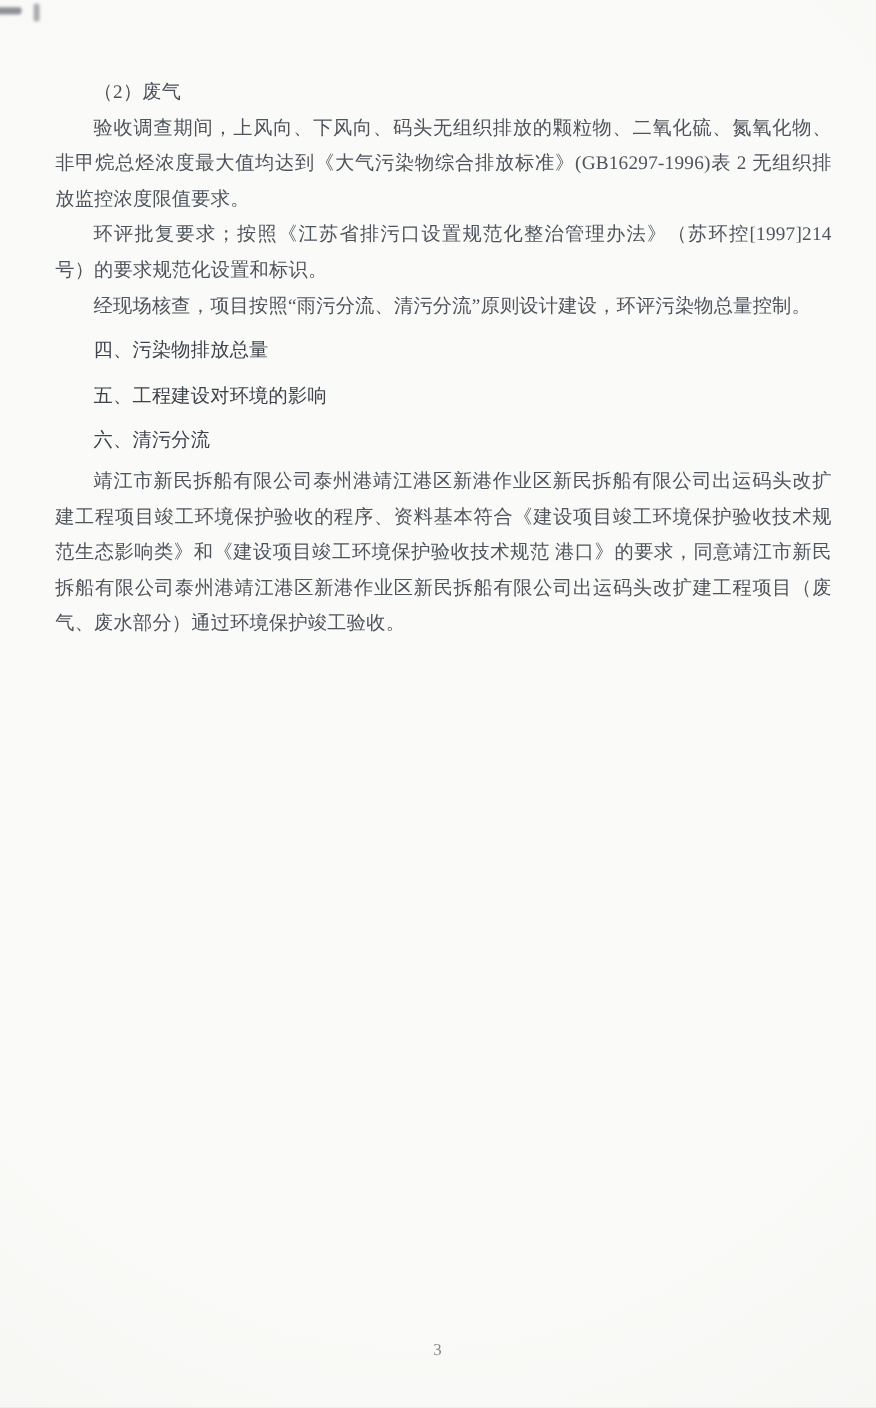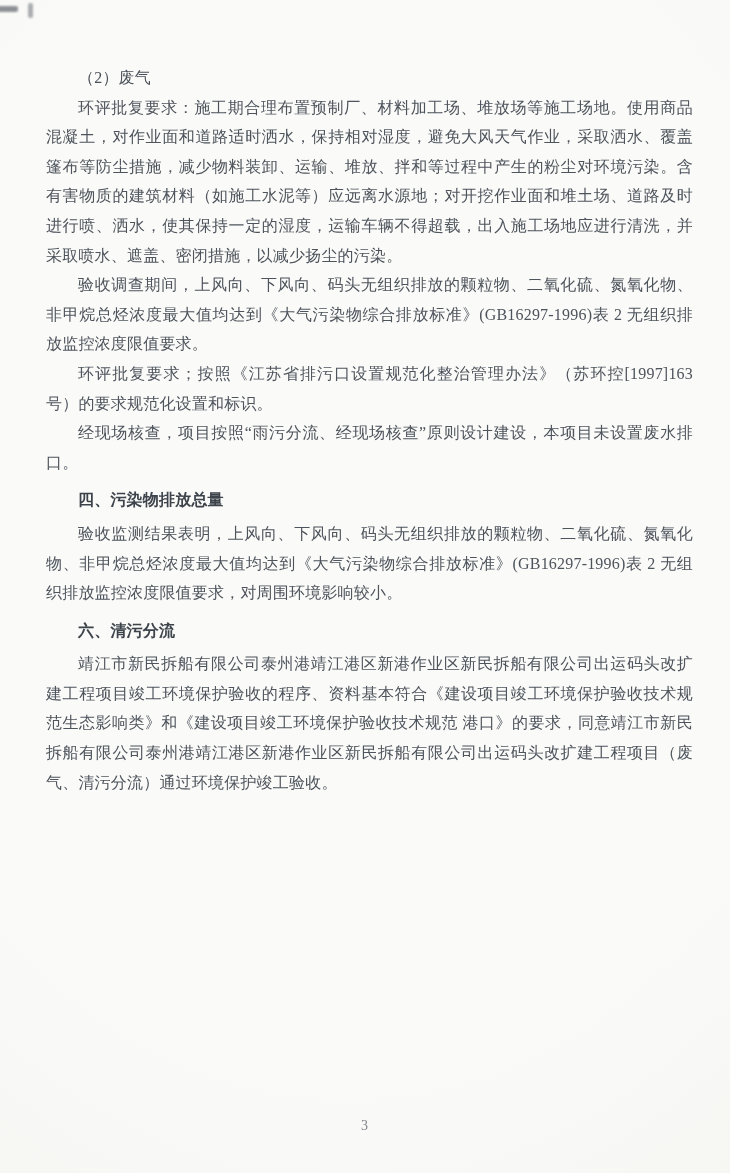--- a/index.html
+++ b/index.html
@@ -35,21 +35,21 @@
   }
   .content p {
     margin: 0;
     font-size: 16px;
     line-height: 29.6px;
     text-indent: 2em;
     text-align: justify;
     letter-spacing: 0.2px;
   }
   .content p.heading {
-    font-weight: bold;
+    font-weight: normal;
     color: #3d434b;
     margin: 8px 0 4px 0;
   }
   .content p.sub {
     color: #4a5058;
   }
   .page-number {
     position: absolute;
     left: 0;
     right: 0;
@@ -63,25 +63,24 @@
 </head>
 <body>
 
 <div class="page">
 
   <div class="artifact a1"></div>
   <div class="artifact a2"></div>
 
   <main class="content">
     <p class="sub">（2）废气</p>
-    <p class="body">环评批复要求：施工期合理布置预制厂、材料加工场、堆放场等施工场地。使用商品混凝土，对作业面和道路适时洒水，保持相对湿度，避免大风天气作业，采取洒水、覆盖篷布等防尘措施，减少物料装卸、运输、堆放、拌和等过程中产生的粉尘对环境污染。含有害物质的建筑材料（如施工水泥等）应远离水源地；对开挖作业面和堆土场、道路及时进行喷、洒水，使其保持一定的湿度，运输车辆不得超载，出入施工场地应进行清洗，并采取喷水、遮盖、密闭措施，以减少扬尘的污染。</p>
     <p class="body">验收调查期间，上风向、下风向、码头无组织排放的颗粒物、二氧化硫、氮氧化物、非甲烷总烃浓度最大值均达到《大气污染物综合排放标准》(GB16297-1996)表 2 无组织排放监控浓度限值要求。</p>
-    <p class="body">环评批复要求；按照《江苏省排污口设置规范化整治管理办法》（苏环控[1997]163 号）的要求规范化设置和标识。</p>
-    <p class="body">经现场核查，项目按照“雨污分流、经现场核查”原则设计建设，本项目未设置废水排口。</p>
+    <p class="body">环评批复要求；按照《江苏省排污口设置规范化整治管理办法》（苏环控[1997]214 号）的要求规范化设置和标识。</p>
+    <p class="body">经现场核查，项目按照“雨污分流、清污分流”原则设计建设，环评污染物总量控制。</p>
     <p class="heading">四、污染物排放总量</p>
-    <p class="body">验收监测结果表明，上风向、下风向、码头无组织排放的颗粒物、二氧化硫、氮氧化物、非甲烷总烃浓度最大值均达到《大气污染物综合排放标准》(GB16297-1996)表 2 无组织排放监控浓度限值要求，对周围环境影响较小。</p>
+    <p class="heading">五、工程建设对环境的影响</p>
     <p class="heading">六、清污分流</p>
-    <p class="body">靖江市新民拆船有限公司泰州港靖江港区新港作业区新民拆船有限公司出运码头改扩建工程项目竣工环境保护验收的程序、资料基本符合《建设项目竣工环境保护验收技术规范生态影响类》和《建设项目竣工环境保护验收技术规范 港口》的要求，同意靖江市新民拆船有限公司泰州港靖江港区新港作业区新民拆船有限公司出运码头改扩建工程项目（废气、清污分流）通过环境保护竣工验收。</p>
+    <p class="body">靖江市新民拆船有限公司泰州港靖江港区新港作业区新民拆船有限公司出运码头改扩建工程项目竣工环境保护验收的程序、资料基本符合《建设项目竣工环境保护验收技术规范生态影响类》和《建设项目竣工环境保护验收技术规范 港口》的要求，同意靖江市新民拆船有限公司泰州港靖江港区新港作业区新民拆船有限公司出运码头改扩建工程项目（废气、废水部分）通过环境保护竣工验收。</p>
   </main>
 
   <div class="page-number">3</div>
 
 </div>
 
 </body></html>

